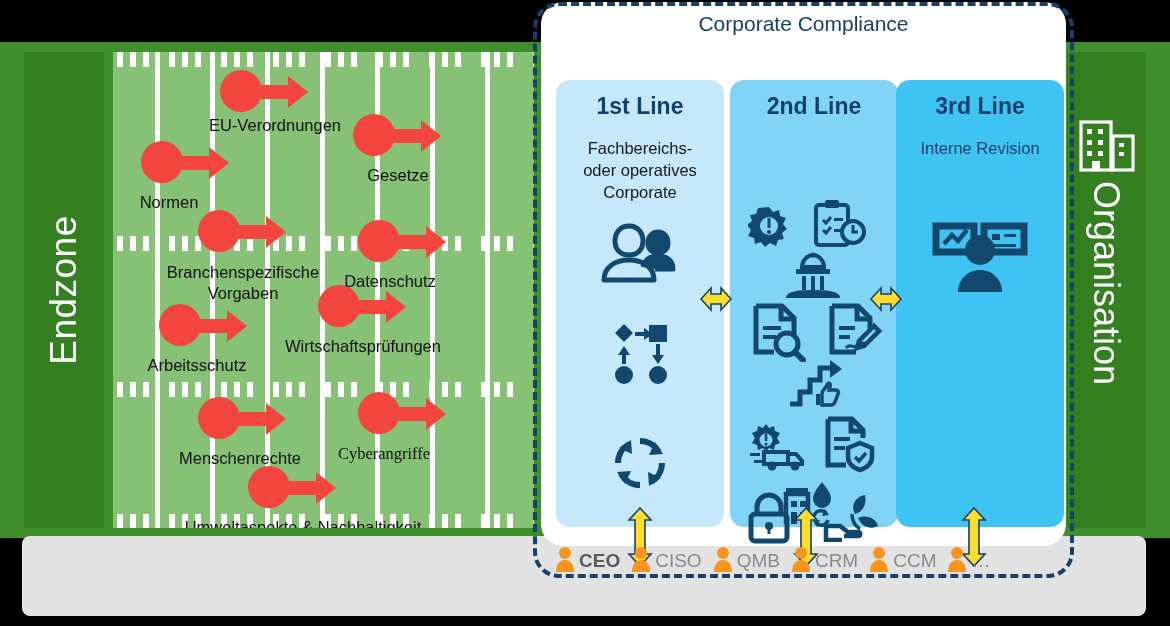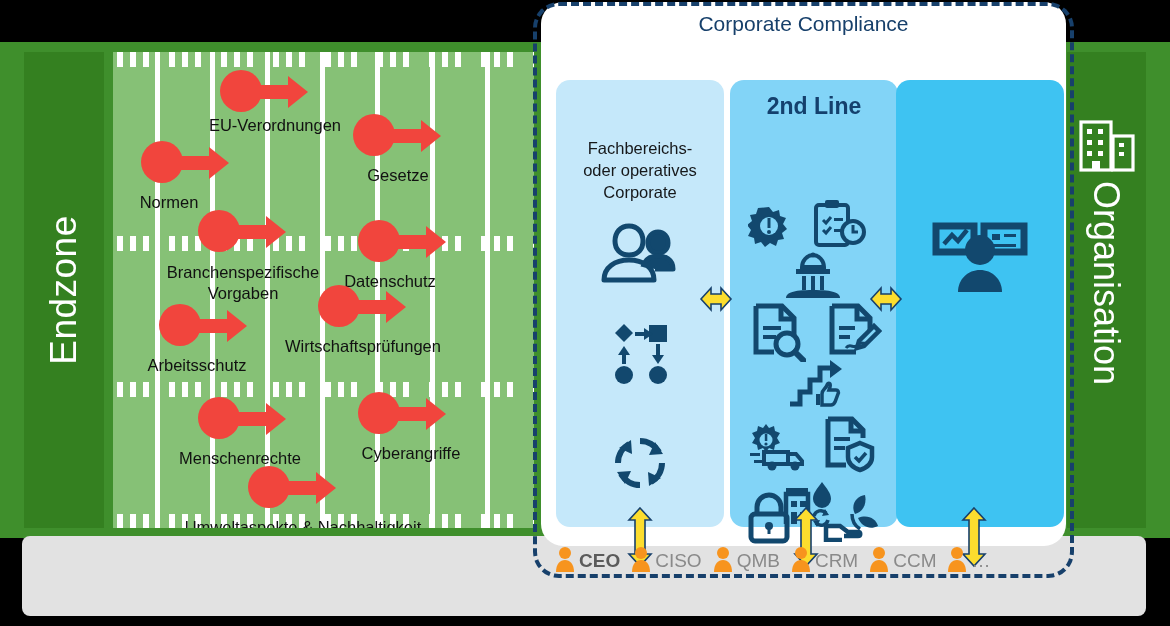--- a/index.html
+++ b/index.html
@@ -256,21 +256,21 @@
         <div class="arrow" style="left: 241px; top: 238px;"><svg width="52" height="34" viewBox="0 0 52 34">
             <path d="M0 10h32V1l20 16-20 16v-9H0z" fill="#f1453d"></path>
           </svg></div>
         <div class="ftext" style="left: 125px; top: 285px; width: 250px;">Wirtschaftsprüfungen</div>
       </div>
       <div class="fitem">
         <div class="dot" style="left: 245px; top: 340px;"></div>
         <div class="arrow" style="left: 281px; top: 345px;"><svg width="52" height="34" viewBox="0 0 52 34">
             <path d="M0 10h32V1l20 16-20 16v-9H0z" fill="#f1453d"></path>
           </svg></div>
-        <div class="ftext" style="left: 198px; top: 392px; width: 200px;">Cyberangriffe</div>
+        <div class="ftext" style="left: 171px; top: 392px; width: 200px; font-family: Liberation Serif, serif;">Cyberangriffe</div>
       </div>
     </div>
 
   <div class="org-panel">
     <div class="org-stack">
       <span>
         <svg width="56" height="54" viewBox="0 0 56 54">
           <rect x="2" y="4" width="30" height="48" fill="none" stroke="#fff" stroke-width="3.2"></rect>
           <rect x="34" y="18" width="20" height="34" fill="none" stroke="#fff" stroke-width="3.2"></rect>
           <rect x="8" y="11" width="5" height="5" fill="#fff"></rect>
@@ -287,20 +287,21 @@
       <div class="org-label">Organisation</div>
     </div>
   </div>
 
   <div class="govbar"></div>
 
   <div class="whitecard"></div>
   <div class="cc-title">Corporate Compliance</div>
 
   <div class="col col1">
+    <div class="col-title">1st Line</div>
     <div class="col-sub" style="white-space:pre-line">Fachbereichs-
 oder operatives
 Corporate</div>
     <div class="iconwrap" style="left:42px;top:140px;">
       <svg width="84" height="64" viewBox="0 0 84 64" fill="none" stroke="#12486e" stroke-width="5" stroke-linejoin="round">
         <path d="M31 6c9 0 14 7 14 15 0 8-5 14-14 14S17 29 17 21C17 13 22 6 31 6z"></path>
         <path d="M6 60c0-13 11-20 25-20s25 7 25 20z"></path>
         <path d="M60 12c6 0 10 5 10 11s-4 10-10 10-10-4-10-10 4-11 10-11z" fill="#12486e"></path>
         <path d="M45 47c2-8 8-11 15-11s15 3 15 13H57" fill="#12486e"></path>
       </svg>
@@ -459,20 +460,22 @@
         <path d="M33 22c-5-10 2-18 10-19 2 9-2 17-10 19z" fill="#12486e"></path>
         <path d="M36 26c10-4 18 1 20 8-8 4-16 1-20-8z" fill="#12486e"></path>
         <path d="M30 22c0 6 3 12 8 15" fill="none" stroke="#12486e" stroke-width="3.5"></path>
         <path d="M4 34h14l8 6h10c3 0 3 4 0 4H22" fill="none" stroke="#12486e" stroke-width="4.5"></path>
         <path d="M4 34v14h16" fill="none" stroke="#12486e" stroke-width="4.5"></path>
       </svg>
     </div>
   </div>
 
   <div class="col col3">
+    <div class="col-title">3rd Line</div>
+    <div class="col-sub" style="white-space:pre-line">Interne Revision</div>
     <div class="iconwrap" style="left:36px;top:134px;">
       <svg width="96" height="80" viewBox="0 0 96 80">
         <path d="M4 12h38v26H4z" fill="none" stroke="#12486e" stroke-width="7"></path>
         <path d="M52 12h40v26H52z" fill="none" stroke="#12486e" stroke-width="7"></path>
         <path d="M12 30l8-9 6 6 9-11" fill="none" stroke="#12486e" stroke-width="4.5"></path>
         <rect x="60" y="20" width="8" height="6" fill="#12486e"></rect>
         <rect x="72" y="20" width="12" height="3" fill="#12486e"></rect>
         <rect x="60" y="30" width="24" height="3" fill="#12486e"></rect>
         <circle cx="48" cy="36" r="15" fill="#12486e"></circle>
         <path d="M26 78c0-13 10-22 22-22s22 9 22 22z" fill="#12486e"></path>

